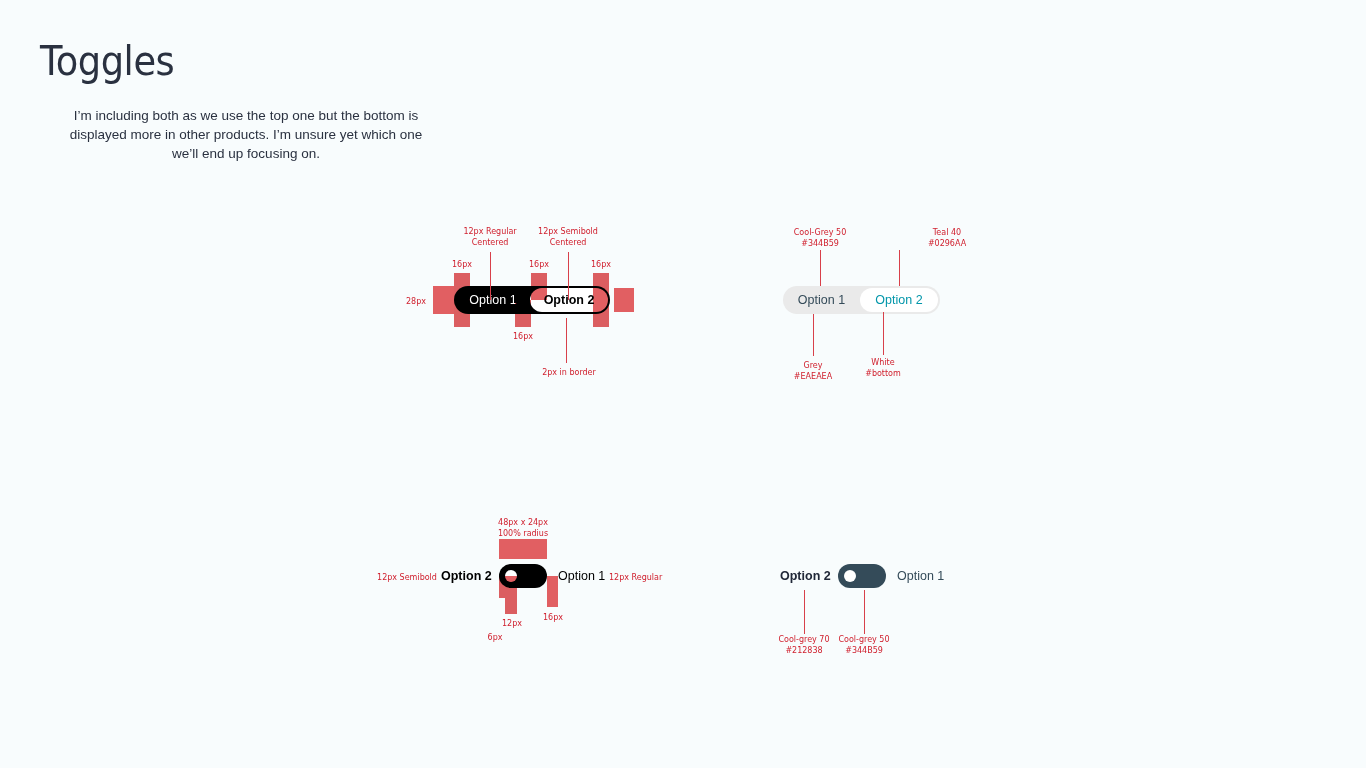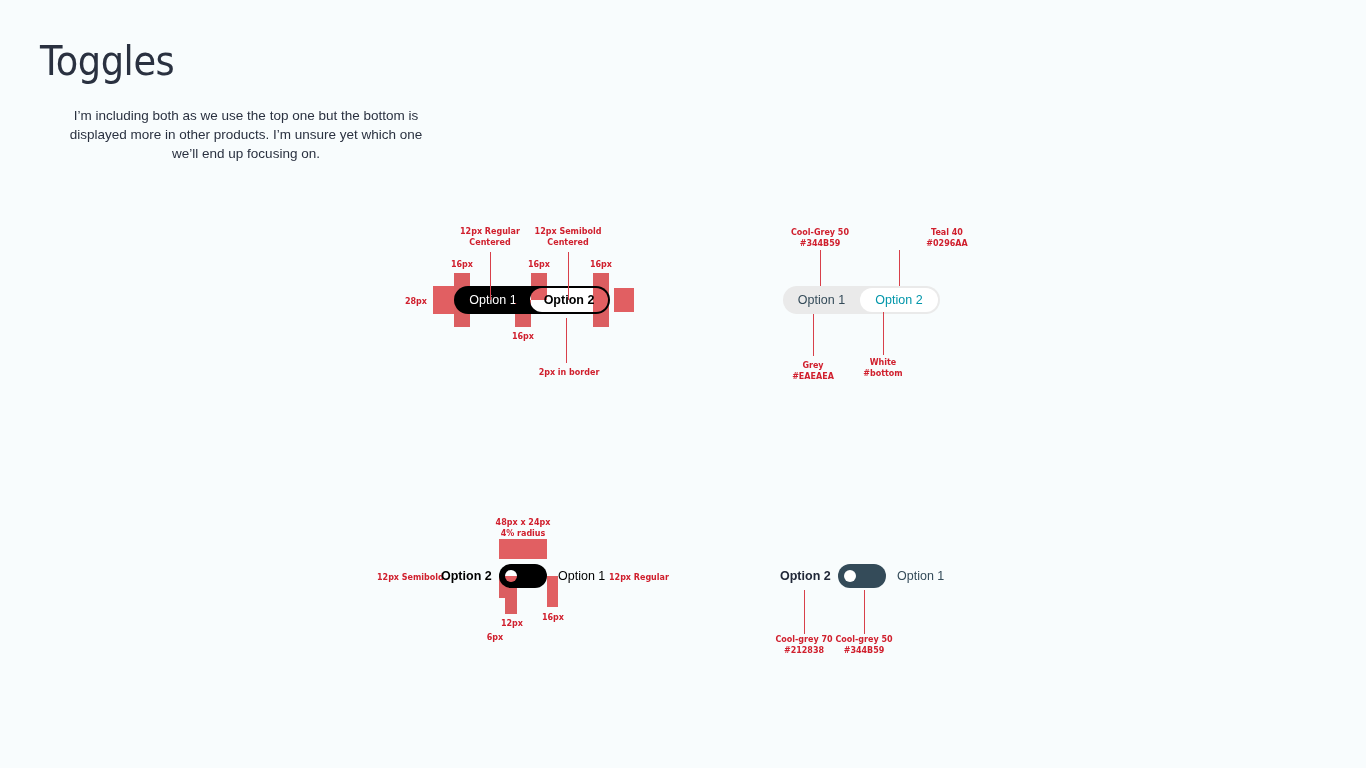--- a/index.html
+++ b/index.html
@@ -16,21 +16,21 @@
       letter-spacing: -0.5px;
       font-family: "DejaVu Sans", sans-serif;
       font-weight: normal;
       transform: scaleX(0.92); transform-origin: left top;
     }
     .desc {
       left: 61px; top: 106px; width: 370px;
       font-size: 13.5px; line-height: 19px; color: #2a3140; text-align: center;
     }
     .anno {
-      color: #D0202E; font-size: 8px; font-weight: bold;
+      color: #D0202E; font-size: 8px; font-weight: normal;
       text-align: center; line-height: 11px; white-space: nowrap;
       font-family: "DejaVu Sans", sans-serif;
     }
     .vline { width: 1px; background: #D8404A; }
     .redblk { background: rgba(220, 60, 64, 0.82); }
 
     
     .seg-dark {
       left: 454px; top: 286px; width: 156px; height: 28px;
       background: #000; border-radius: 14px;
@@ -136,21 +136,21 @@
   </div>
   <div class="abs anno" style="left:853px; top:357px; width:60px;">
     <div>White</div>
     <div>#bottom</div>
   </div>
 </div>
 
 <div>
   <div class="abs anno" style="left:488px; top:517px; width:70px;">
     <div>48px x 24px</div>
-    <div>4% radius</div>
+    <div>100% radius</div>
   </div>
   <div class="abs redblk" style="left:499px; top:539px; width:48px; height:20px;"></div>
 
   <div class="abs anno" style="left:377px; top:572px; width:60px;">12px Semibold</div>
   <div class="abs sw-label" style="left:441px; top:564px; font-weight:bold; color:#000;">Option 2</div>
 
   <div class="abs switch" style="left:499px; top:564px; background:#000;">
     <div class="knob" style="left:6px;"></div>
   </div>
 

